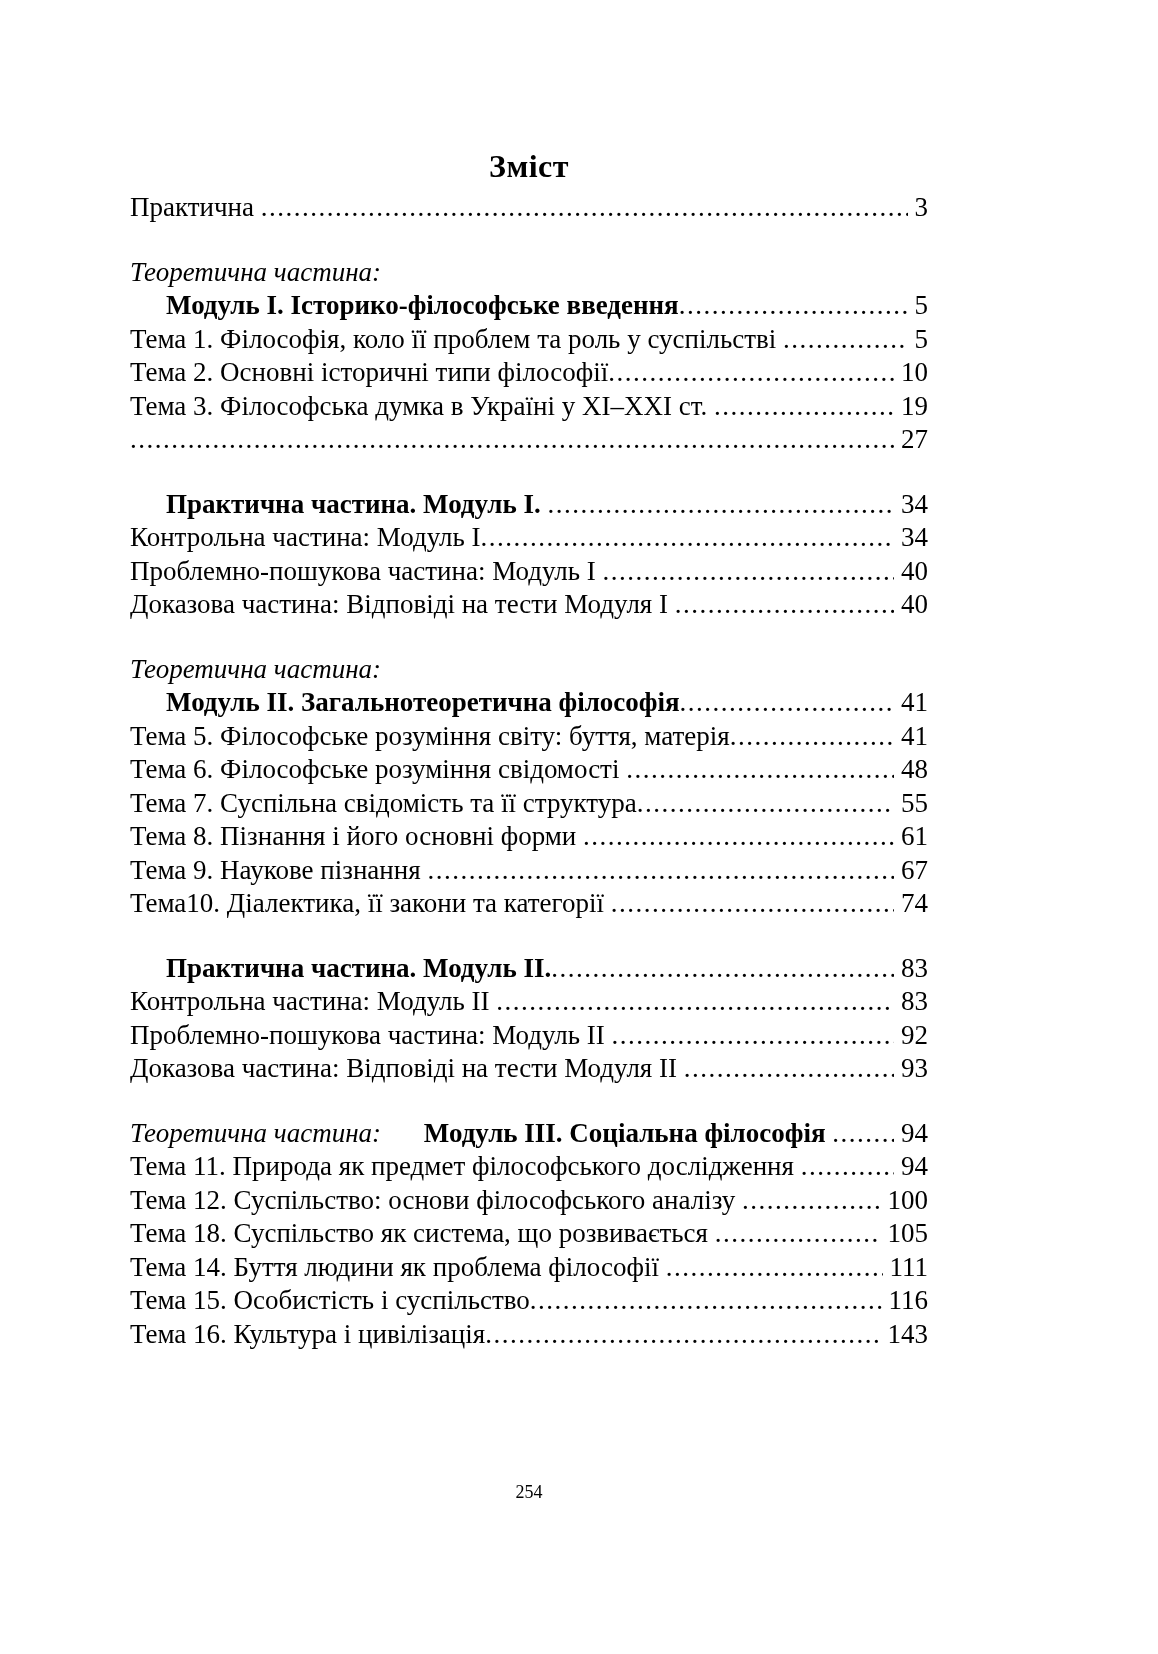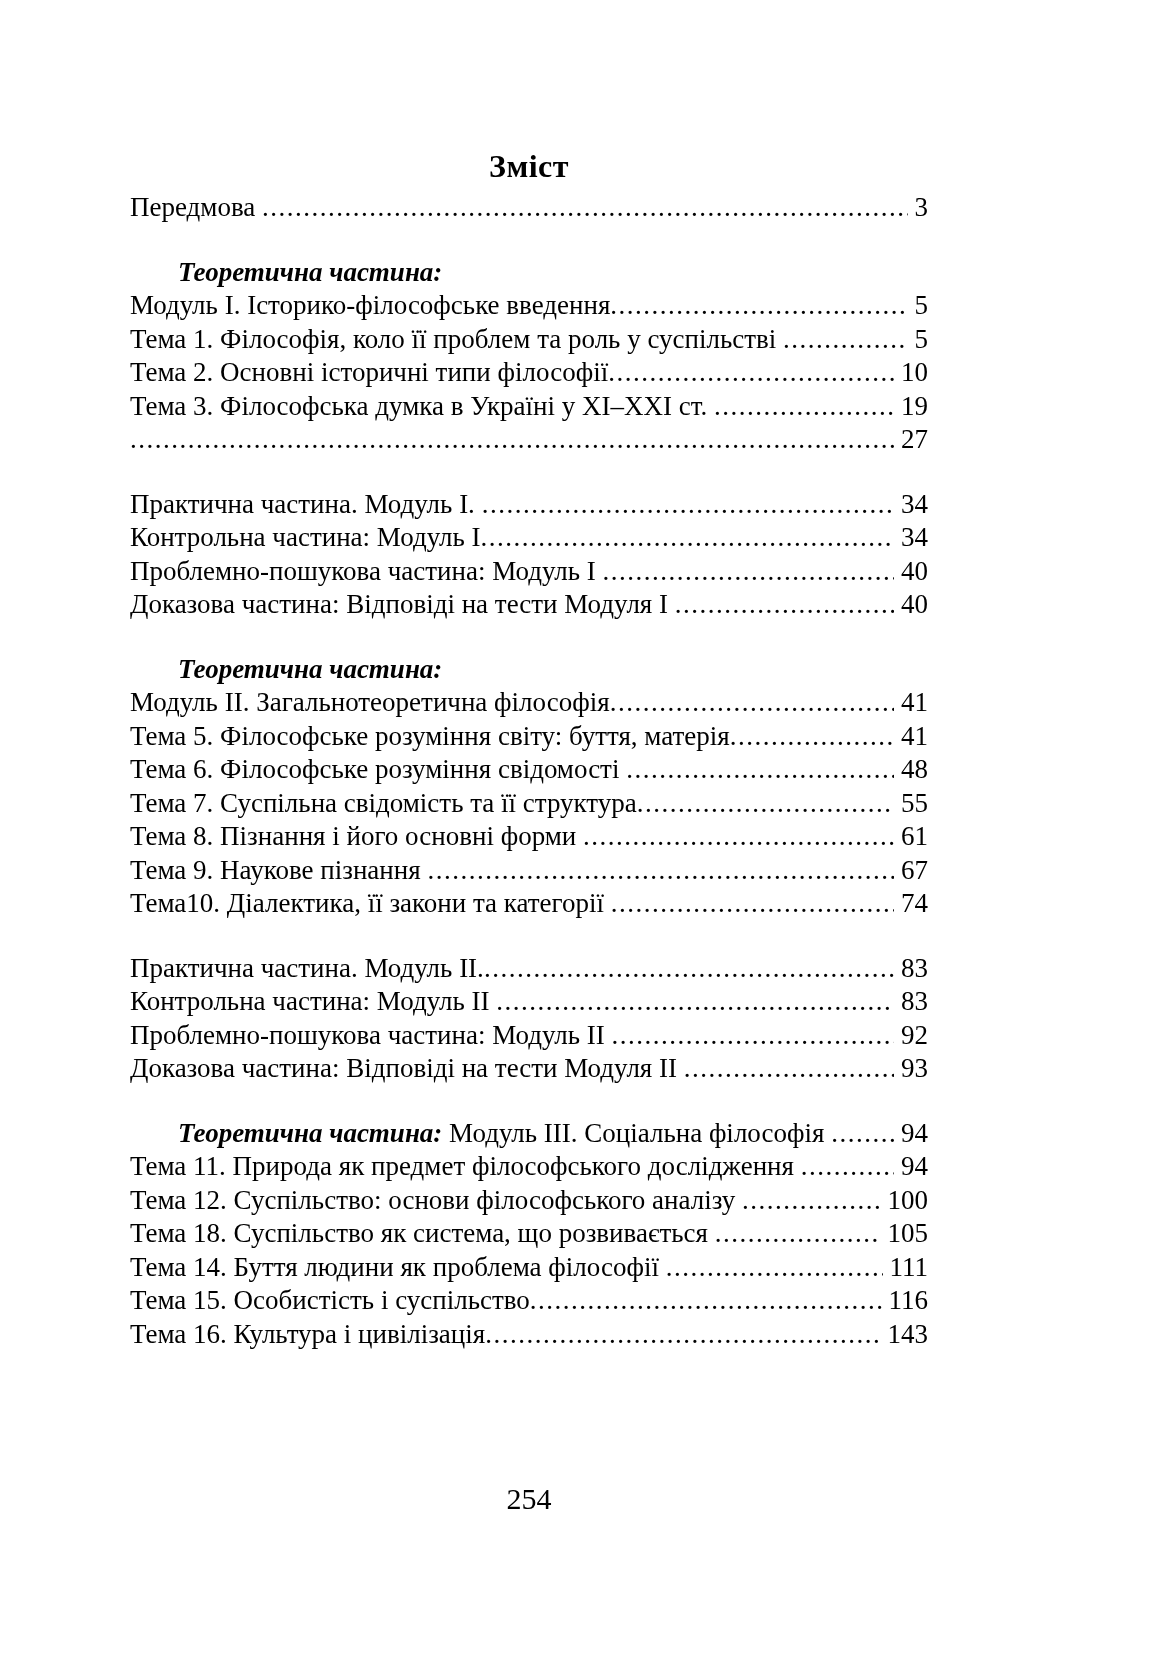--- a/index.html
+++ b/index.html
@@ -39,22 +39,22 @@
     width: 100%;
   }
   .toc-line.gap {
     margin-top: 31px;
   }
   .part {
     white-space: pre;
     flex: 0 0 auto;
   }
   .part.n { font-weight: normal; font-style: normal; }
-  .part.b { font-weight: normal;   font-style: normal; }
-  .part.bi { font-weight: bold;  font-style: italic; margin-left: 48px; }
+  .part.b { font-weight: bold;   font-style: normal; margin-left: 36px; }
+  .part.bi { font-weight: normal;  font-style: italic; }
   .dots {
     flex: 1 1 auto;
     min-width: 0;
     overflow: hidden;
     white-space: nowrap;
   }
   .dots::after {
     content: "..................................................................................................................................................................";
     letter-spacing: 1.5px;
   }
@@ -62,32 +62,32 @@
     flex: 0 0 auto;
     padding-left: 7px;
     white-space: nowrap;
   }
   .footer {
     position: absolute;
     left: 130px;
     top: 1482px;
     width: 798px;
     text-align: center;
-    font-size: 30px;
+    font-size: 18px;
   }
 </style>
 </head>
 <body>
 
 <div class="page">
   <div class="content">
     <h1 class="doc-title">Зміст</h1>
     <div class="toc" id="toc">
         <div class="toc-line">
-          <span class="part n">Передмова </span>
+          <span class="part n">Практична </span>
           <span class="dots"></span>
           <span class="pagenum">3</span>
         </div>
         <div class="toc-line gap">
           <span class="part bi">Теоретична частина:</span>
         </div>
         <div class="toc-line">
           <span class="part b">Модуль І. Історико-філософське введення</span>
           <span class="dots"></span>
           <span class="pagenum">5</span>

